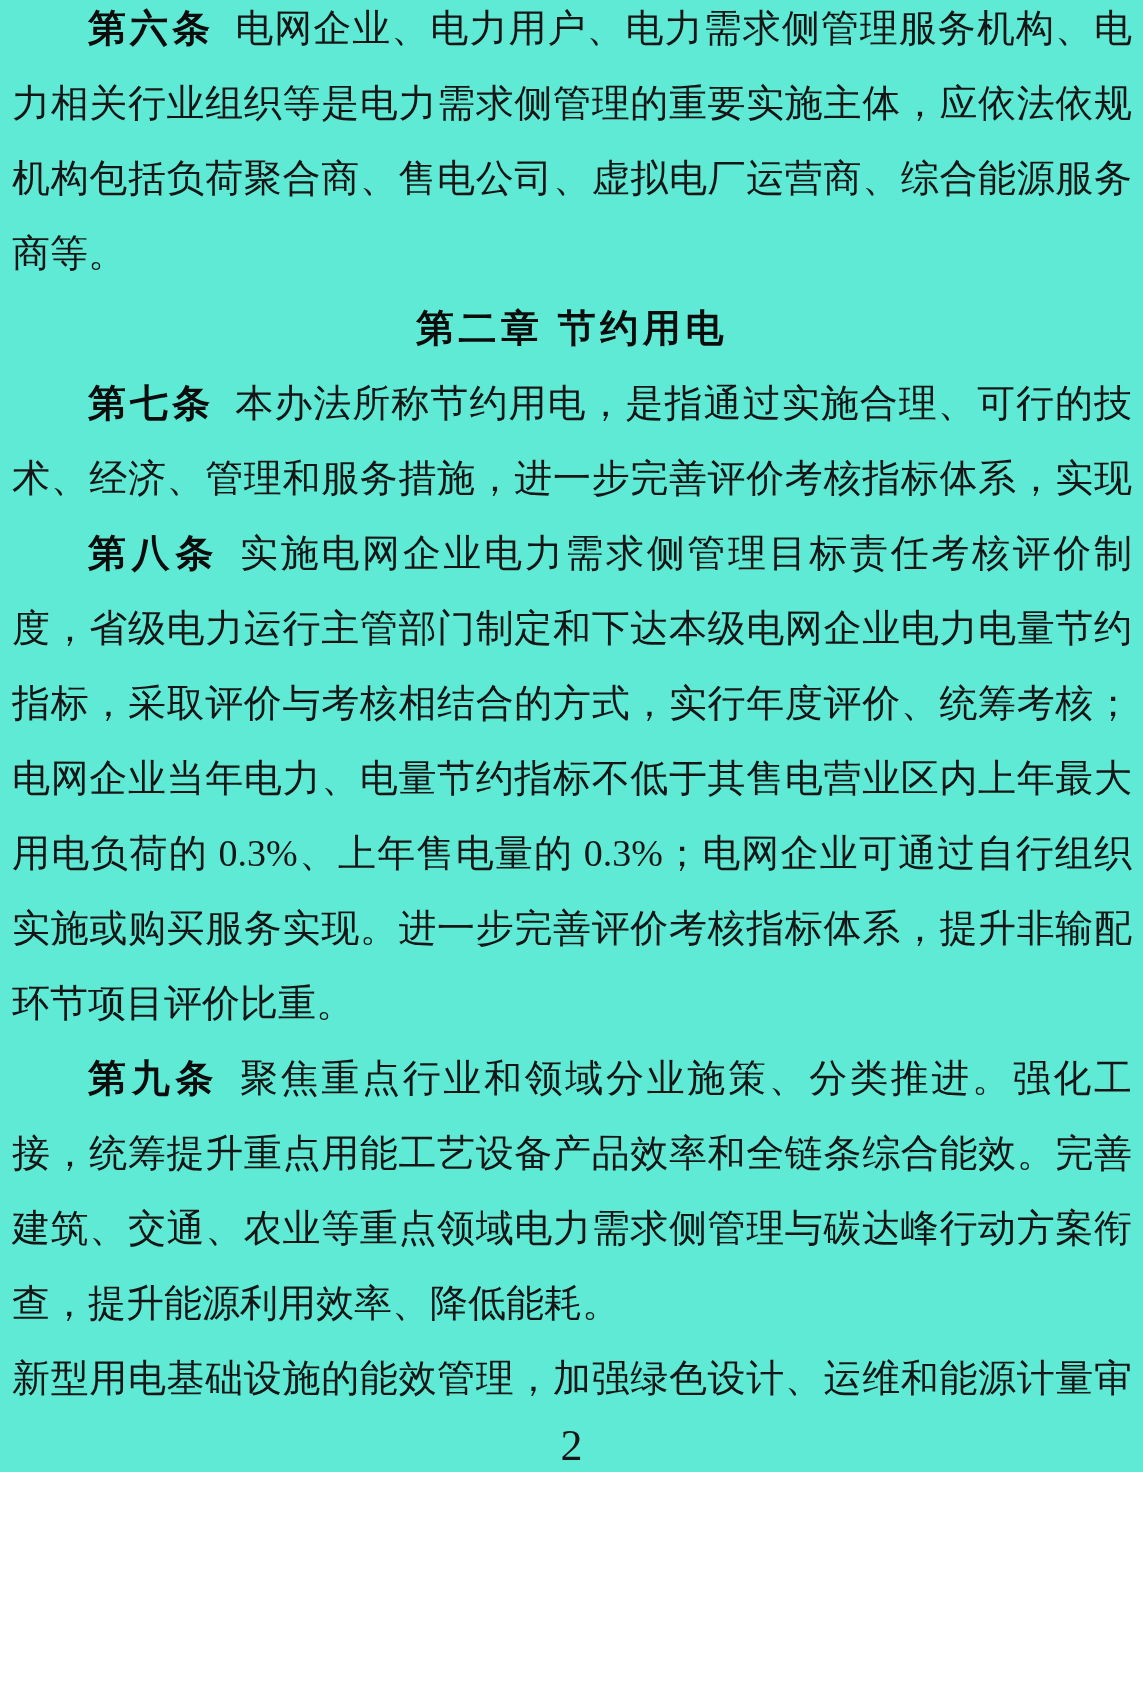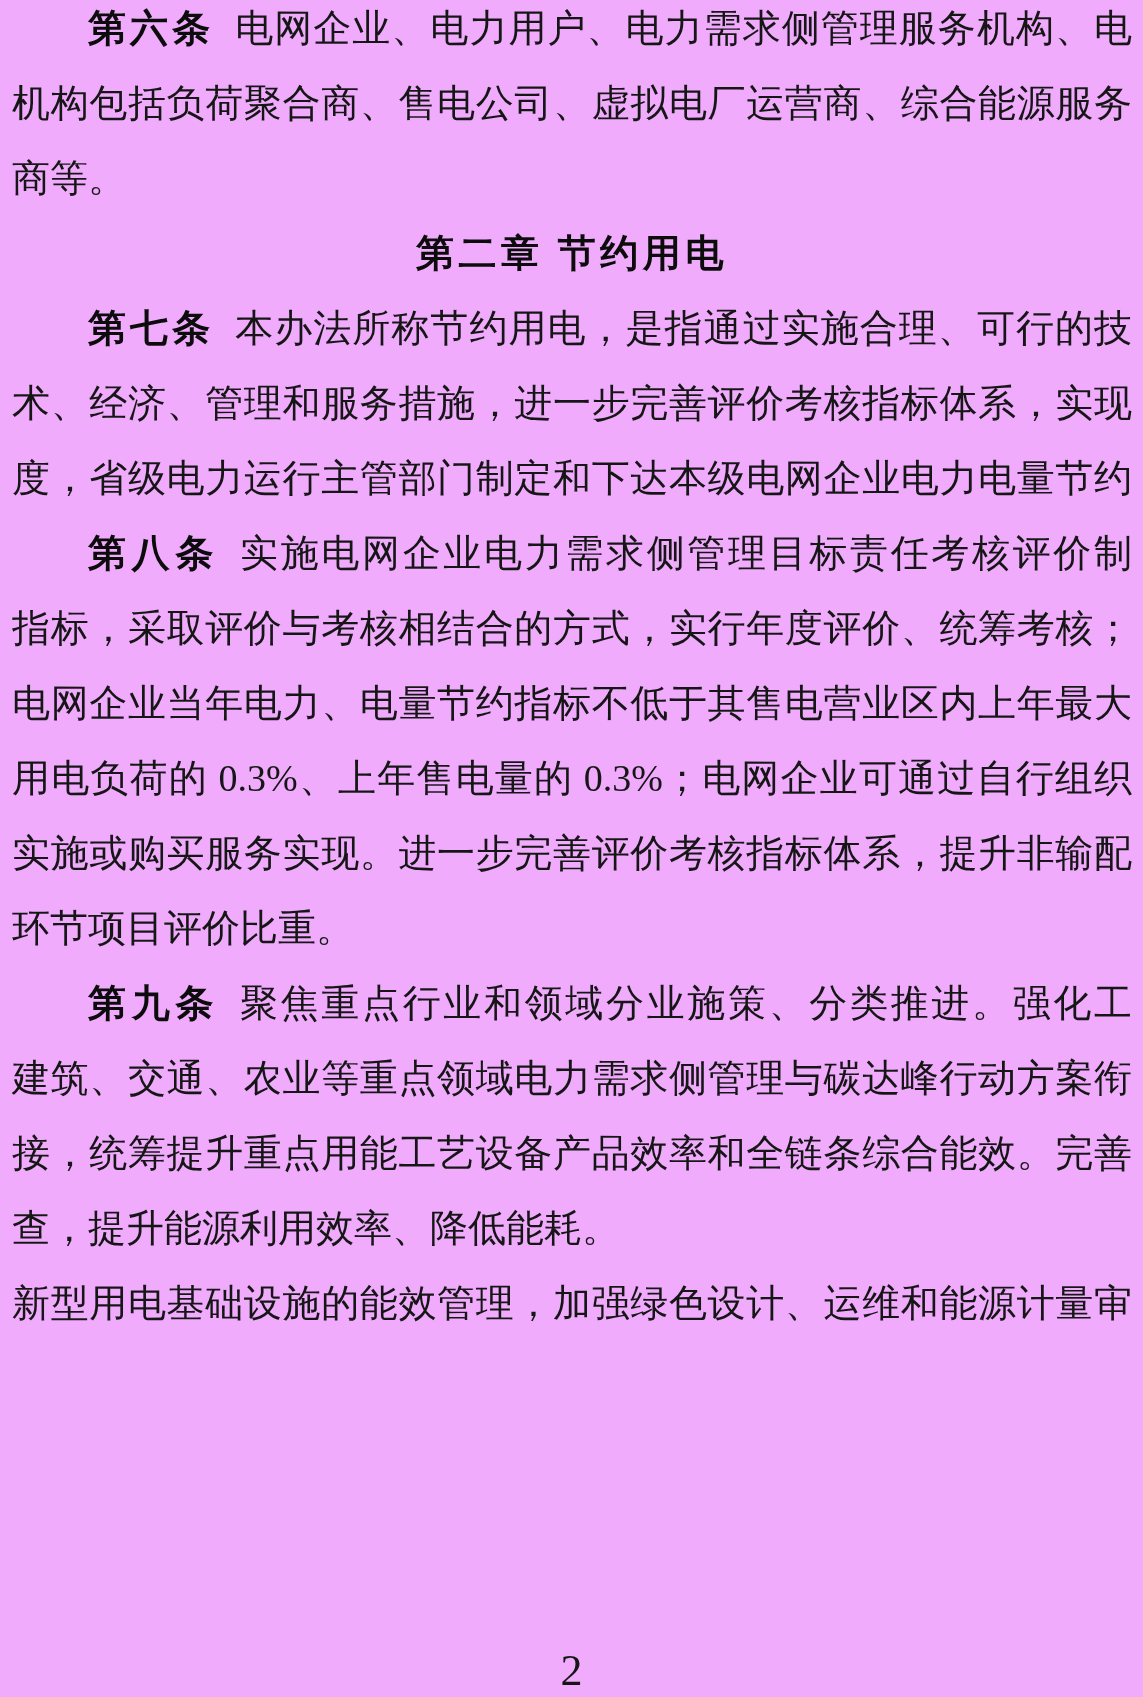--- a/index.html
+++ b/index.html
@@ -3,22 +3,22 @@
 <meta charset="utf-8">
 <style>
   html, body {
     margin: 0;
     padding: 0;
     background: #ffffff;
   }
   .page {
     position: relative;
     width: 1143px;
-    height: 1697px;
-    background: #f0abfc;
+    height: 1472px;
+    background: #5eead4;
     overflow: hidden;
     font-family: "Liberation Serif", "DejaVu Serif", serif;
     color: #161616;
   }
   .content {
     margin-top: -9px;
     padding: 0 11px 0 12px;
   }
   .line {
     font-size: 38px;
@@ -59,32 +59,33 @@
     line-height: 1;
     color: #161616;
   }
 </style>
 </head>
 <body>
 
 <div class="page">
   <div class="content">
       <div class="line para-first"><span class="lead">第六条</span><span>电网企业、电力用户、电力需求侧管理服务机构、电</span></div>
+      <div class="line">力相关行业组织等是电力需求侧管理的重要实施主体，应依法依规</div>
       <div class="line">机构包括负荷聚合商、售电公司、虚拟电厂运营商、综合能源服务</div>
       <div class="line para-end">商等。</div>
       <div class="line heading">第二章 节约用电</div>
       <div class="line para-first"><span class="lead">第七条</span><span>本办法所称节约用电，是指通过实施合理、可行的技</span></div>
       <div class="line">术、经济、管理和服务措施，进一步完善评价考核指标体系，实现用</div>
+      <div class="line para-first"><span class="lead">第八条</span><span>实施电网企业电力需求侧管理目标责任考核评价制</span></div>
       <div class="line">度，省级电力运行主管部门制定和下达本级电网企业电力电量节约</div>
-      <div class="line para-first"><span class="lead">第八条</span><span>实施电网企业电力需求侧管理目标责任考核评价制</span></div>
       <div class="line">指标，采取评价与考核相结合的方式，实行年度评价、统筹考核；</div>
       <div class="line">电网企业当年电力、电量节约指标不低于其售电营业区内上年最大</div>
       <div class="line">用电负荷的 0.3%、上年售电量的 0.3%；电网企业可通过自行组织</div>
       <div class="line">实施或购买服务实现。进一步完善评价考核指标体系，提升非输配</div>
       <div class="line para-end">环节项目评价比重。</div>
       <div class="line para-first"><span class="lead">第九条</span><span>聚焦重点行业和领域分业施策、分类推进。强化工业、</span></div>
+      <div class="line">接，统筹提升重点用能工艺设备产品效率和全链条综合能效。完善</div>
       <div class="line">建筑、交通、农业等重点领域电力需求侧管理与碳达峰行动方案衔</div>
-      <div class="line">接，统筹提升重点用能工艺设备产品效率和全链条综合能效。完善</div>
       <div class="line para-end">查，提升能源利用效率、降低能耗。</div>
       <div class="line">新型用电基础设施的能效管理，加强绿色设计、运维和能源计量审</div>
     </div>
   <div class="page-number">2</div>
 </div>
 
 </body></html>

